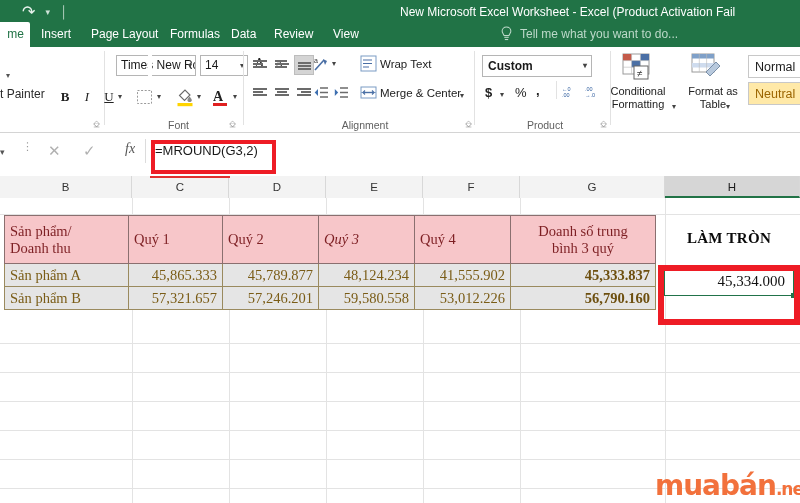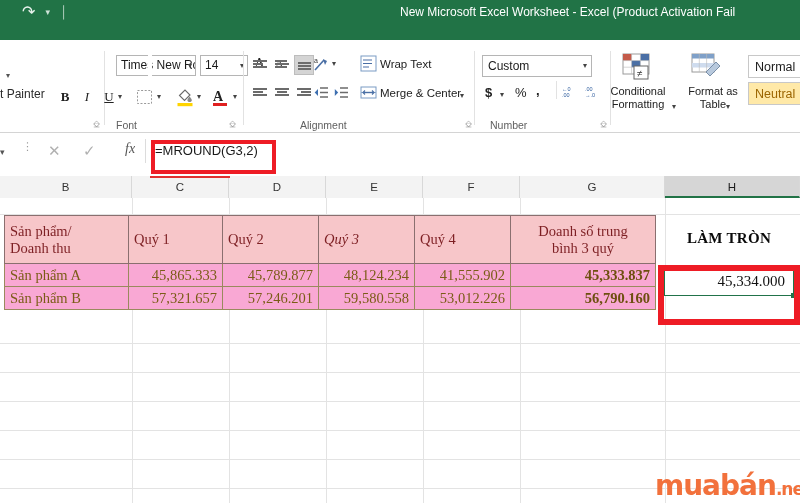--- a/index.html
+++ b/index.html
@@ -41,21 +41,21 @@
   .tellme { position: absolute; top: 0; height: 25px; line-height: 25px; color: #bcd9c9; font-size: 12px; white-space: nowrap; }
   .bulb { position: absolute; top: 4px; left: 500px; width: 13px; height: 17px; }
 
   
   .ribbon {
     position: absolute; left: 0; top: 47px; width: 800px; height: 86px;
     background: #ffffff; border-bottom: 1px solid #d4d4d4;
   }
   .grp-label {
     position: absolute; bottom: 1px; font-size: 10.5px; color: #606060;
-    text-align: left;
+    text-align: center;
   }
   .grp-sep { position: absolute; top: 4px; width: 1px; height: 74px; background: #e2e2e2; }
   .dlglaunch { position: absolute; bottom: 2px; font-size: 9px; color: #888; }
 
   
   .fmt-painter { position: absolute; left: 0px; top: 40px; font-size: 12px; color: #2b2b2b; white-space: nowrap; }
   .fmt-caret { position: absolute; left: 6px; top: 24px; font-size: 8px; color: #555; }
 
   
   .fontbox {
@@ -77,21 +77,21 @@
   .iconbtn { position: absolute; }
   .alignline { position: absolute; background: #6b6b6b; height: 1.5px; }
   .abox { position: absolute; width: 20px; height: 20px; }
   .abox.sel { background: #d4d4d4; border: 1px solid #bdbdbd; }
 
   .wraptext, .mergecenter { position: absolute; font-size: 11.5px; color: #222; white-space: nowrap; }
 
   .numbox {
     position: absolute; background: #fff; border: 1px solid #b5b5b5;
     font-size: 12px; color: #1a1a1a; line-height: 20px; padding-left: 5px;
-    height: 22px; white-space: nowrap;
+    height: 22px; white-space: nowrap; font-weight: bold;
   }
   .numbox .cv { position: absolute; right: 4px; top: 0; font-size: 8px; color: #444; }
   .numsym { position: absolute; font-size: 13px; color: #222; }
 
   .cfLabel, .fatLabel { position: absolute; font-size: 11px; color: #222; text-align: center; line-height: 12px; white-space: nowrap; }
 
   .stylebox {
     position: absolute; border: 1px solid #c8c8c8; font-size: 12.5px;
     line-height: 22px; padding-left: 6px; height: 23px; white-space: nowrap; color: #1c1c1c;
   }
@@ -146,21 +146,21 @@
     padding: 0 5px;
     vertical-align: middle;
     white-space: nowrap;
   }
   td.hcell {
     background: #f7c6c9; color: #7d1f23; font-size: 14.5px; height: 48px;
     line-height: 17px; text-align: left; border: 1px solid #8a6f6f;
   }
   td.hcell.ctr { text-align: center; }
   td.dcell {
-    background: #f9a8d4; color: #7a5c16; font-size: 14.5px; height: 23px; text-align: right; margin-left: 41px;
+    background: #e5e5e5; color: #7a5c16; font-size: 14.5px; height: 23px; text-align: right; margin-left: 41px;
   }
   td.dcell.lbl { text-align: left; }
   td.dcell.bold { font-weight: bold; color: #6d4f0f; }
 
   
   .selcell {
     position: absolute; left: 664px; top: 69px; width: 130px; height: 29px;
     background: #ffffff; border: 1.5px solid #21734a;
     font-family: "Liberation Serif", serif; font-size: 15px; color: #111;
     text-align: right; line-height: 27px; padding-right: 8px;
@@ -191,20 +191,36 @@
 
   <div class="titlebar">
     <div class="qat">
       <span class="qat-ico redo">↷</span>
       <span class="qat-ico tiny">▾</span>
       <span class="qat-ico">⏐</span>
     </div>
     <div class="win-title">New Microsoft Excel Worksheet - Excel (Product Activation Fail</div>
   </div>
 
+  <div class="tabstrip">
+    <div class="tab active" style="left:-14px;width:44px;text-align:right;padding-right:6px;">me</div>
+    <div class="tab" style="left:34px;">Insert</div>
+    <div class="tab" style="left:84px;">Page Layout</div>
+    <div class="tab" style="left:163px;">Formulas</div>
+    <div class="tab" style="left:224px;">Data</div>
+    <div class="tab" style="left:267px;">Review</div>
+    <div class="tab" style="left:326px;">View</div>
+
+    <svg class="bulb" viewBox="0 0 14 18">
+      <path d="M7 1 C4 1 2.3 3 2.3 5.2 C2.3 7.2 3.8 8.3 4.3 10 L9.7 10 C10.2 8.3 11.7 7.2 11.7 5.2 C11.7 3 10 1 7 1 Z" fill="none" stroke="#bcd9c9" stroke-width="1.1"></path>
+      <rect x="4.6" y="11.4" width="4.8" height="1.2" fill="#bcd9c9"></rect>
+      <rect x="5.2" y="13.8" width="3.6" height="1.2" fill="#bcd9c9"></rect>
+    </svg>
+    <div class="tellme" style="left:520px;">Tell me what you want to do...</div>
+  </div>
 
   <div class="ribbon">
 
     <span class="fmt-caret">▾</span>
     <span class="fmt-painter">t Painter</span>
     <span class="dlglaunch" style="left:93px;">⎒</span>
     <div class="grp-sep" style="left:104px;"></div>
 
     <div class="fontbox" style="left:116px;top:8px;width:80px;">
       <span>Times New Ro</span>
@@ -320,21 +336,21 @@
     <span class="numsym" style="left:536px;top:36px;font-weight:bold;">,</span>
     <div style="position:absolute;left:556px;top:34px;width:1px;height:18px;background:#e2e2e2;"></div>
     <svg class="iconbtn" style="left:562px;top:38px;" width="18" height="14" viewBox="0 0 18 14">
       <text x="0" y="6" font-size="5.5" fill="#2f5d9e" font-family="Liberation Sans">←0</text>
       <text x="0" y="12" font-size="5.5" fill="#2f5d9e" font-family="Liberation Sans">.00</text>
     </svg>
     <svg class="iconbtn" style="left:585px;top:38px;" width="18" height="14" viewBox="0 0 18 14">
       <text x="0" y="6" font-size="5.5" fill="#2f5d9e" font-family="Liberation Sans">.00</text>
       <text x="0" y="12" font-size="5.5" fill="#2f5d9e" font-family="Liberation Sans">→.0</text>
     </svg>
-    <div class="grp-label" style="left:490px;width:110px;">Number</div>
+    <div class="grp-label" style="left:490px;width:110px;">Product</div>
     <span class="dlglaunch" style="left:600px;">⎒</span>
     <div class="grp-sep" style="left:610px;"></div>
 
     <svg class="iconbtn" style="left:620px;top:5px;" width="34" height="30" viewBox="0 0 34 30">
       <rect x="3" y="2" width="26" height="20" fill="#fff" stroke="#9a9a9a" stroke-width="1"></rect>
       <rect x="3" y="2" width="8.6" height="6.6" fill="#c45b4a"></rect>
       <rect x="20.4" y="2" width="8.6" height="6.6" fill="#4a6fa5"></rect>
       <rect x="11.6" y="8.6" width="8.8" height="6.6" fill="#4a6fa5"></rect>
       <path d="M3 8.6 L29 8.6 M3 15.2 L29 15.2 M11.6 2 L11.6 22 M20.4 2 L20.4 22" stroke="#bbb" stroke-width="0.6"></path>
       <rect x="14" y="14" width="14" height="13" fill="#fff" stroke="#666" stroke-width="1"></rect>

